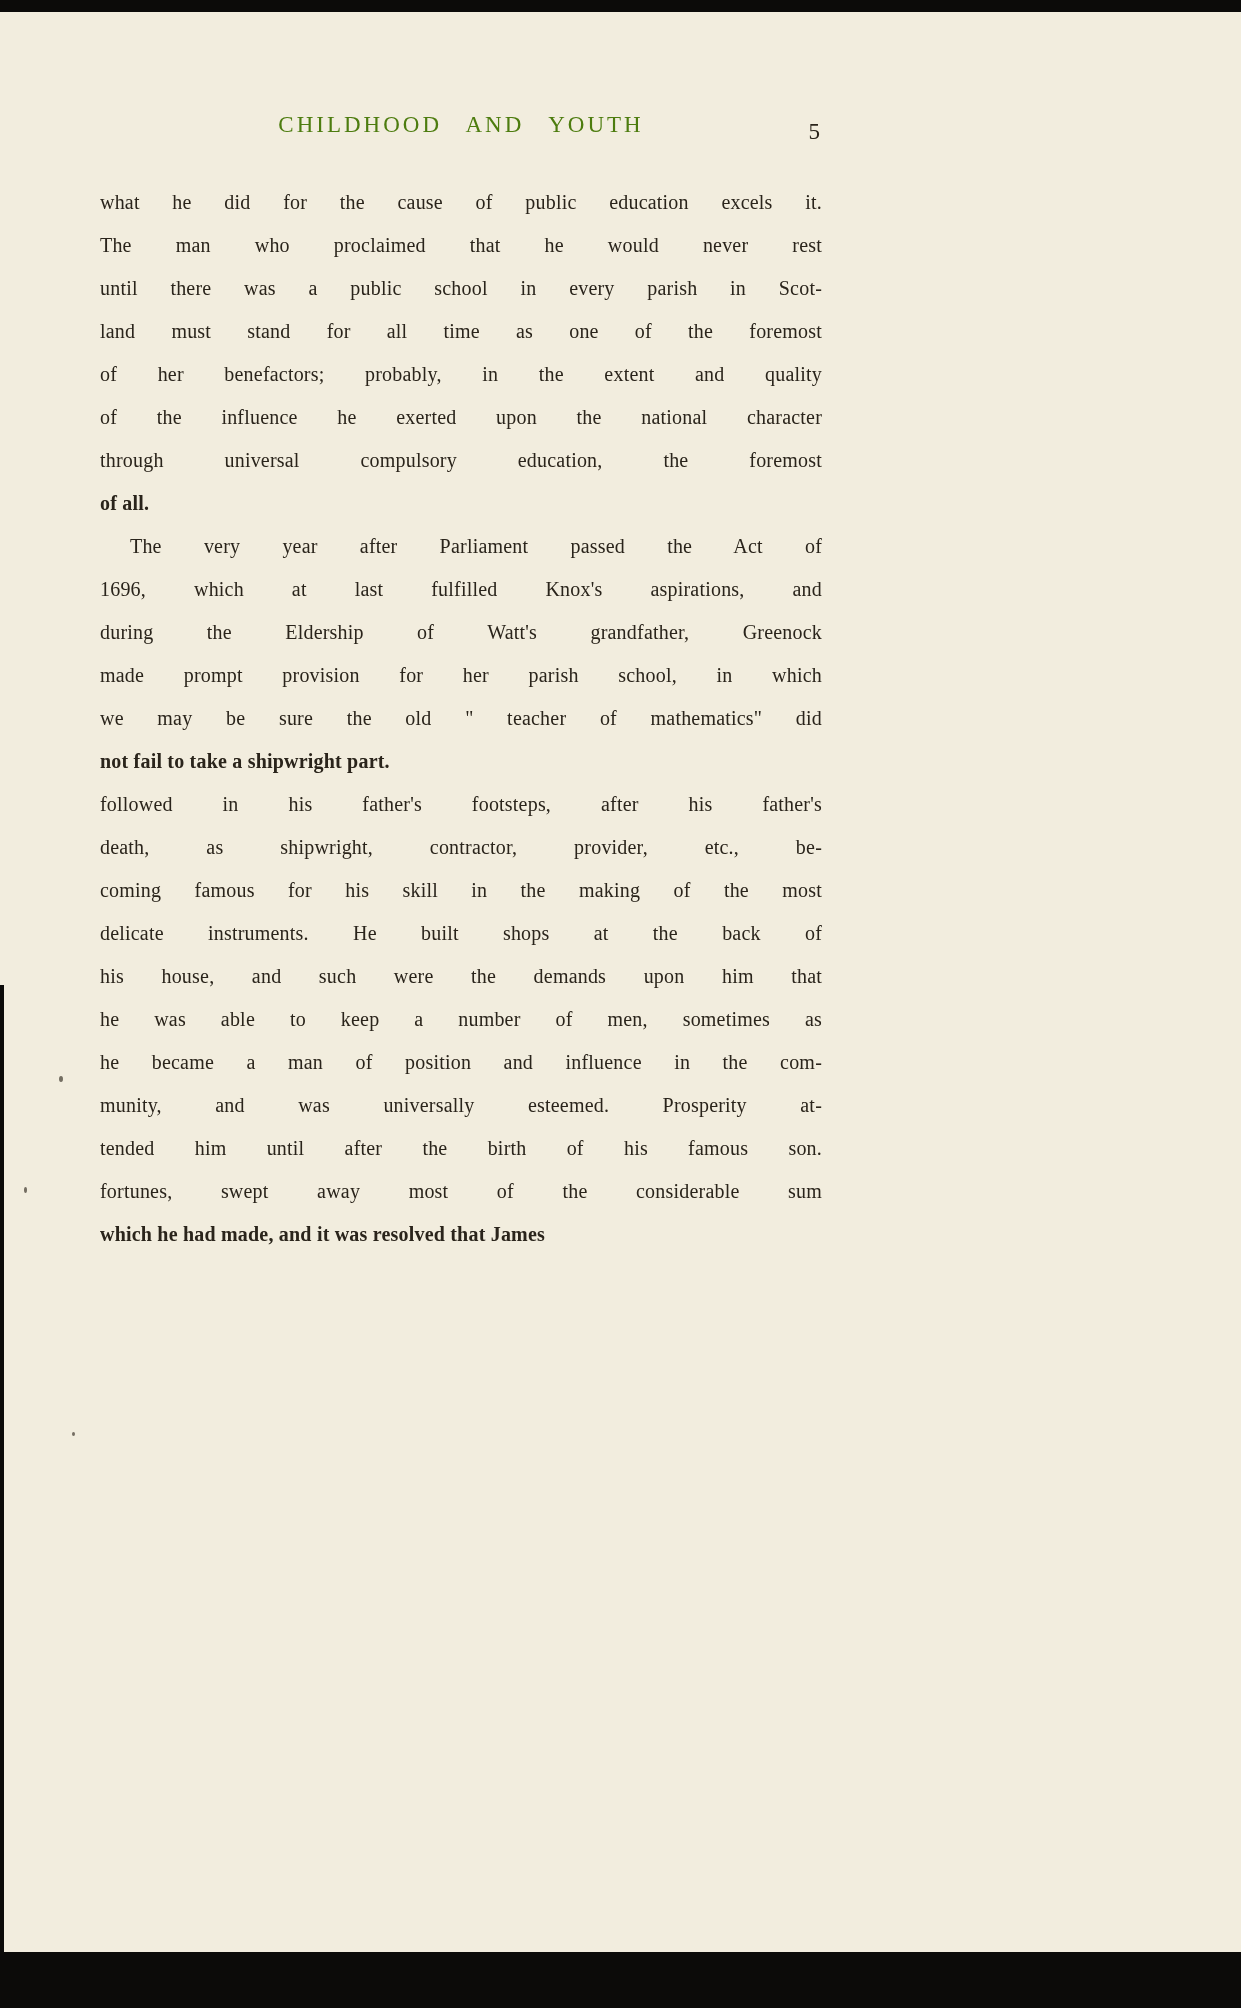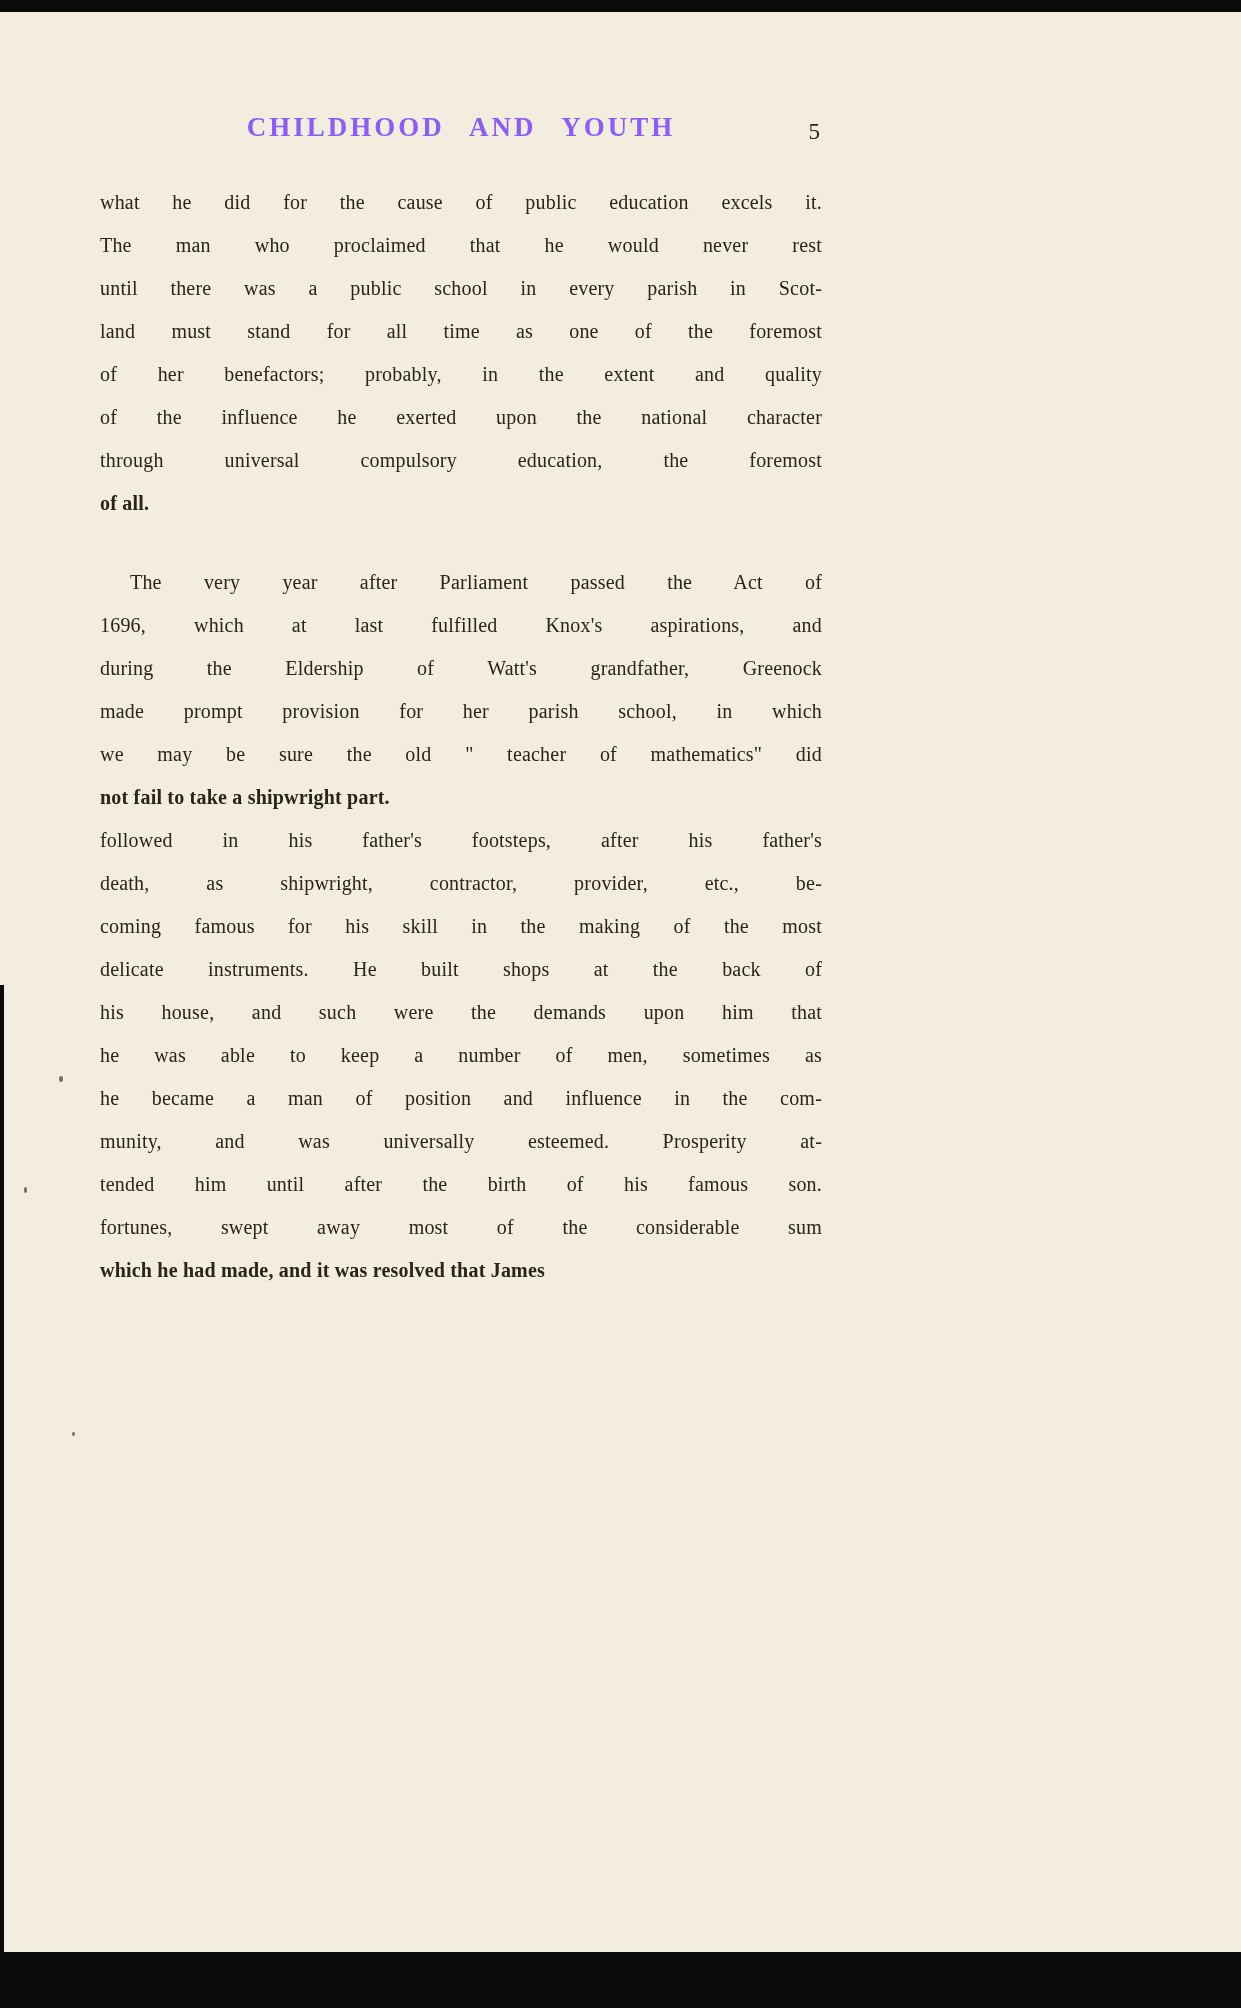--- a/index.html
+++ b/index.html
@@ -35,46 +35,45 @@
     width: 4px; height: 967px;
     background: #0c0b09;
   }
   .header {
     position: absolute;
     left: 100px; top: 112px;
     width: 722px; height: 42px;
   }
   .header-title {
     text-align: center;
-    font-size: 27px;
+    font-size: 23px;
     letter-spacing: 3px;
     word-spacing: 16px;
-    color: #8b5cf6;
-    font-weight: bold;
+    color: #4d7c0f;
   }
   .page-number {
     position: absolute;
     right: 2px; top: 7px;
     font-size: 23px;
     color: #2a241b;
   }
   .text-block {
     position: absolute;
     left: 100px; top: 181px;
     width: 722px;
   }
   .line {
     font-size: 20px;
     line-height: 43px;
     letter-spacing: 0.2px;
     text-align: justify;
     text-align-last: justify;
   }
   .line.last { text-align-last: left; font-weight: bold; }
-  .line.indent { text-indent: 30px; margin-top: 36px; }
+  .line.indent { text-indent: 30px; }
   .speck {
     position: absolute;
     background: #4a4338;
     border-radius: 50%;
     opacity: 0.75;
   }
   .speck.s1 { left: 59px;  top: 1076px; width: 4px; height: 6px; }
   .speck.s2 { left: 24px;  top: 1187px; width: 3px; height: 6px; }
   .speck.s3 { left: 72px;  top: 1432px; width: 3px; height: 4px; }
 </style>

